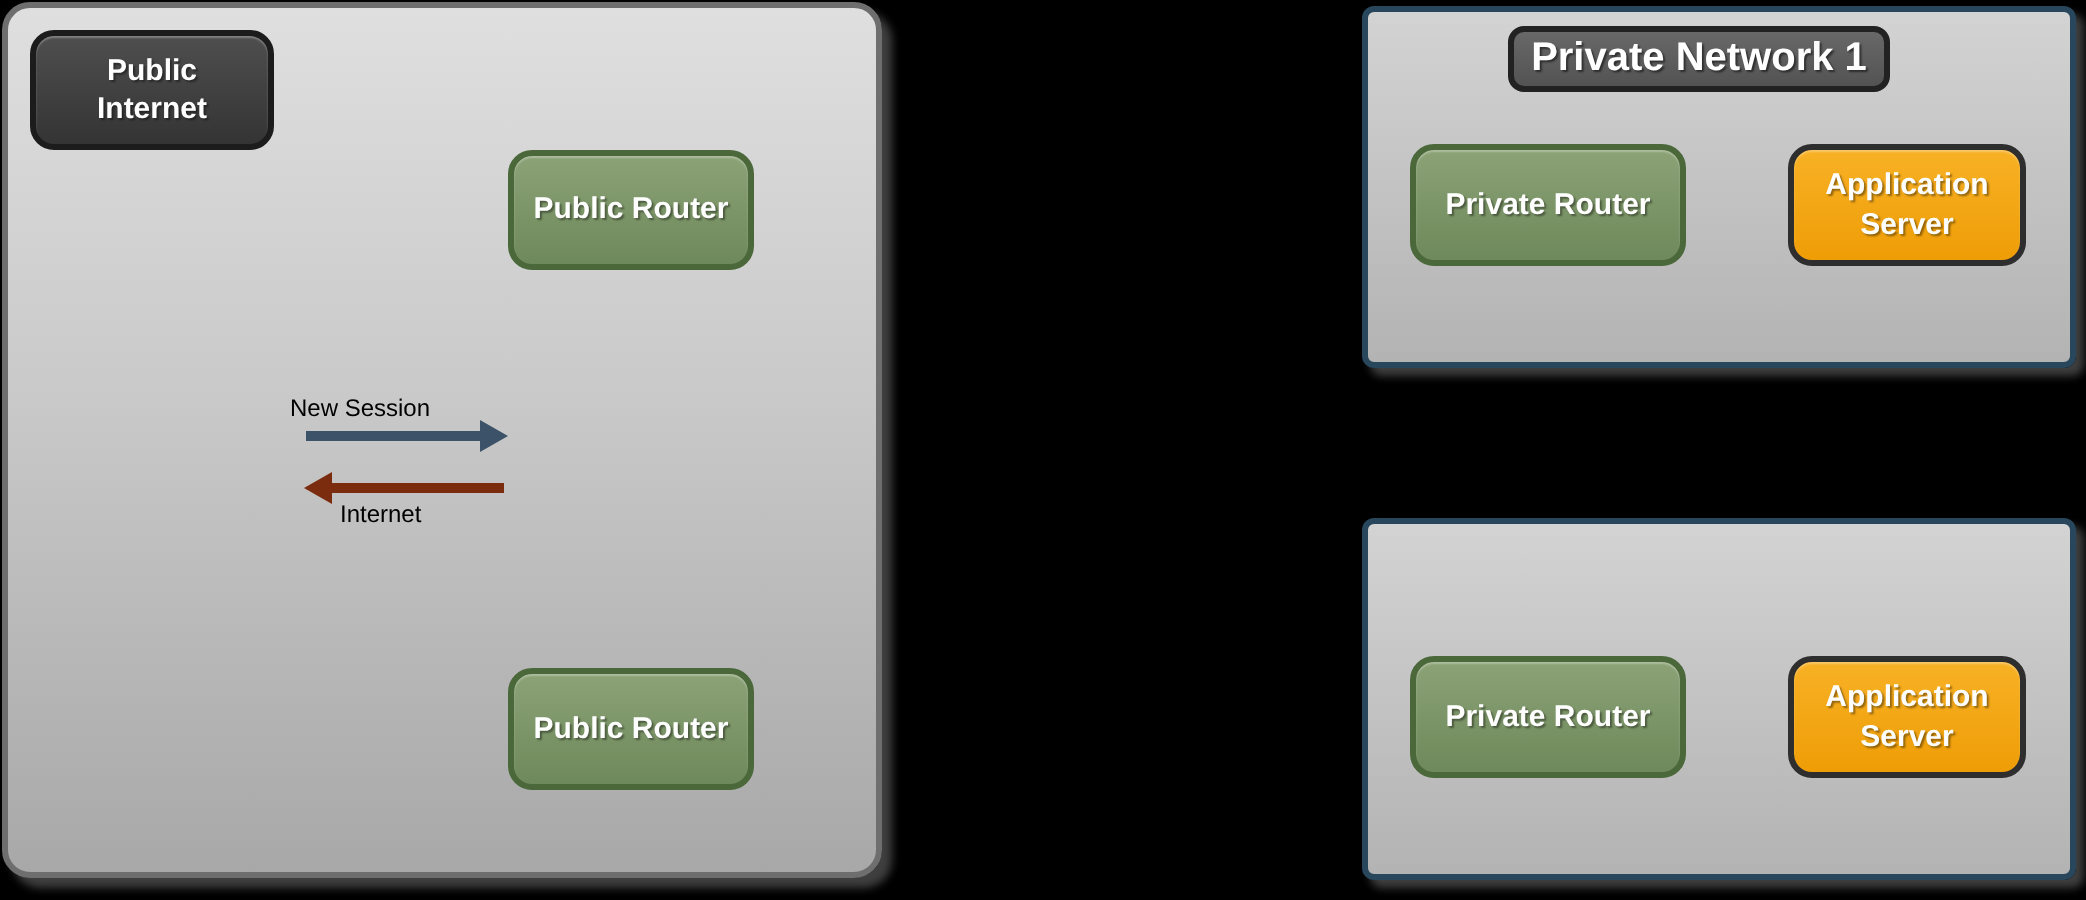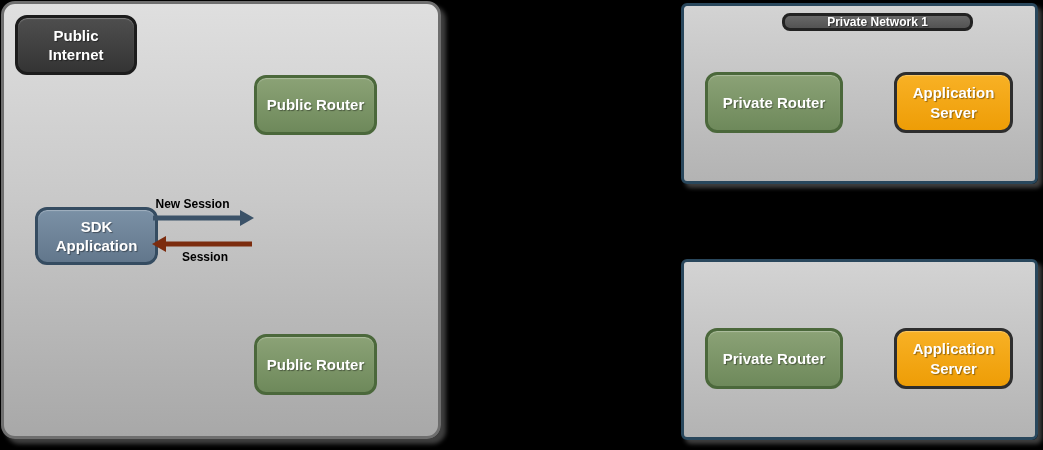--- a/index.html
+++ b/index.html
@@ -65,29 +65,29 @@
   .node.rust {
     background: linear-gradient(#b35a33, #9d4a26);
     border: 3px solid #6e2c10;
   }
   .node.orange {
     background: linear-gradient(#f8b125, #ee9d06);
     border: 3px solid #2e2e2e;
   }
   .pn-badge {
     position: absolute;
-    left: 98px; top: 7px;
-    width: 191px; height: 18px;
+    left: 70px; top: 7px;
+    width: 191px; height: 33px;
     display: flex; align-items: center; justify-content: center;
     background: linear-gradient(#686868, #535353);
     border: 3px solid #222222;
     border-radius: 8px;
     color: #ffffff;
     font-weight: bold;
-    font-size: 12px;
+    font-size: 20px;
     text-shadow: 1px 1px 1px rgba(0,0,0,0.5);
   }
 
   
   .n-public-internet  { left: 11px;  top: 11px;  width: 122px; height: 60px; }
   .n-public-router-t  { left: 250px; top: 71px;  width: 123px; height: 60px; }
   .n-sdk-application  { left: 31px;  top: 203px; width: 123px; height: 58px; }
   .n-controller       { left: 252px; top: 204px; width: 121px; height: 57px; }
   .n-public-router-b  { left: 250px; top: 330px; width: 123px; height: 61px; }
 
@@ -98,36 +98,34 @@
   
   .arrow-layer {
     position: absolute;
     left: 0; top: 0;
     width: 1043px; height: 450px;
     pointer-events: none;
   }
   .arrow-label {
     position: absolute;
     color: #000000;
-    font-weight: bold;
+    font-weight: normal;
     font-size: 12px;
-    text-align: center;
   }
   .lbl-new-session { left: 145px; top: 197px; width: 95px; }
   .lbl-session     { left: 170px; top: 250px; width: 70px; }
 </style>
 </head>
 <body>
 
 <div class="zone">
   <div class="node dark n-public-internet">Public Internet</div>
 
   <div class="node green n-public-router-t">Public Router</div>
 
-  <div class="node slate n-sdk-application">SDK Application</div>
 
 
   <div class="node green n-public-router-b">Public Router</div>
 </div>
 
 <div class="pn pn1">
   <div class="pn-badge">Private Network 1</div>
   <div class="node green n-private-router">Private Router</div>
   <div class="node orange n-app-server">Application Server</div>
 </div>
@@ -139,13 +137,13 @@
 
 <svg class="arrow-layer" viewBox="0 0 1043 450" xmlns="http://www.w3.org/2000/svg">
   <line x1="153" y1="218" x2="240" y2="218" stroke-width="5" stroke="#3b5268"></line>
   <polygon points="240,210 254,218 240,226" fill="#3b5268"></polygon>
   <line x1="252" y1="244" x2="166" y2="244" stroke-width="5" stroke="#7c2c0e"></line>
   <polygon points="166,236 152,244 166,252" fill="#7c2c0e"></polygon>
 </svg>
 
 <div class="arrow-label lbl-new-session">New Session</div>
 
-<div class="arrow-label lbl-session">Session</div>
+<div class="arrow-label lbl-session">Internet</div>
 
 </body></html>

